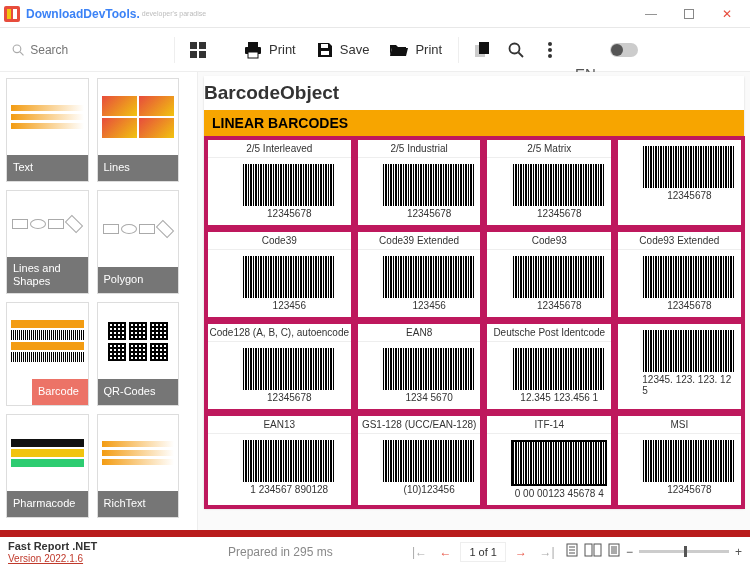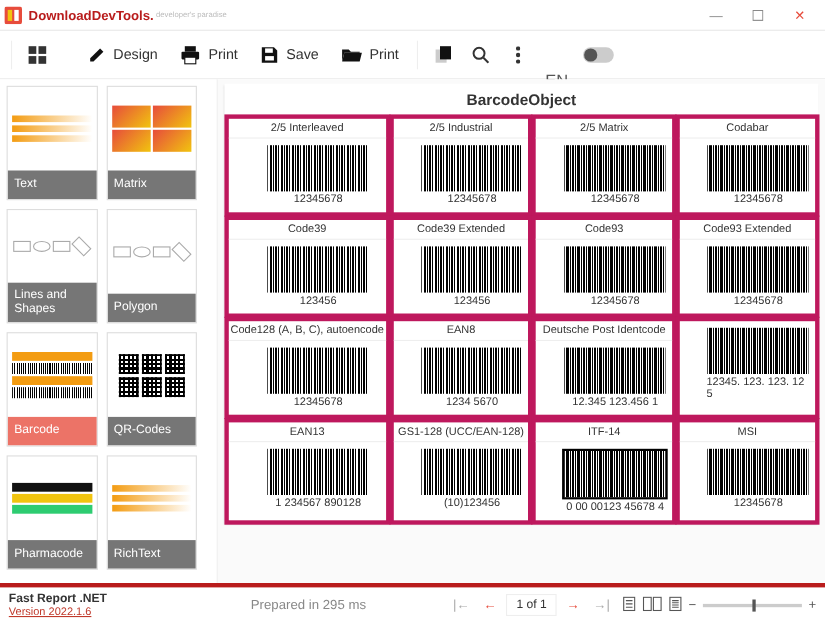--- a/index.html
+++ b/index.html
@@ -1,19 +1,19 @@
 <!DOCTYPE html>
 <html><head>
 <meta charset="utf-8">
 <style>
   * { box-sizing: border-box; margin: 0; padding: 0; }
   body { font-family: Arial, sans-serif; font-size: 12px; color: #333; background: #fff; width: 750px; height: 566px; overflow: hidden; position: relative; }
   .titlebar { display: flex; align-items: center; height: 28px; padding: 0 4px; border-bottom: 1px solid #e8e8e8; }
   .titlebar .logo { width: 16px; height: 16px; margin-right: 6px; display:flex;align-items:center;justify-content:center;}
-  .titlebar .title-main { font-weight: bold; font-size: 12px; color: #b91c1c; }
+  .titlebar .title-main { font-weight: bold; font-size: 12px; color: #3b82f6; }
   .titlebar .title-sub { font-size: 7px; color: #bbb; margin-left: 2px;}
   .titlebar .spacer { flex: 1; }
   .winbtn { width: 38px; height: 22px; display: flex; align-items: center; justify-content: center; color: #888; font-size: 12px; }
   .winbtn.close { color: #e74c3c; }
   .toolbar { display: flex; align-items: center; height: 44px; padding: 0 6px; border-bottom: 1px solid #eee; gap: 4px; }
   .search-wrap { display: flex; align-items: center; width: 160px; padding: 4px 6px; }
   .search-wrap svg { margin-right: 6px; }
   .search-input { border: none; outline: none; font-size: 12px; width: 100%; color:#999; background: transparent; }
   .tbtn { display: flex; align-items: center; padding: 4px 8px; gap: 6px; color: #333; font-size: 13px; }
   .tbtn svg { display:block; }
@@ -25,21 +25,21 @@
 
   .body { display: flex; height: 458px; }
   .sidebar { width: 212px; overflow-y: scroll; scrollbar-gutter: stable; padding: 6px; }
   .sidebar::-webkit-scrollbar { width: 12px; }
   .sidebar::-webkit-scrollbar-track { background: #f4f4f4; }
   .sidebar::-webkit-scrollbar-thumb { background: #ccc; border-radius: 3px; }
   .sgrid { display: grid; grid-template-columns: 1fr 1fr; gap: 8px; }
   .tile { position: relative; height: 104px; border: 1px solid #ddd; background: #fff; overflow: hidden; display:flex; flex-direction:column; }
   .tile .preview { flex: 1; display:flex; align-items:center; justify-content:center; font-size:7px; color:#ccc; padding: 4px; }
   .tile .label { background: rgba(80,80,80,0.78); color: #fff; padding: 5px 6px; font-size: 11px; line-height:1.2; min-height: 26px; display:flex; align-items:center;}
-  .tile.sel .label { background: rgba(231,76,60,0.78); }
+  .tile.sel .label { background: rgba(231,76,60,0.78); margin-left: 25px; }
   .previewbars { display:flex; flex-direction:column; gap:3px; width:100%; }
   .previewbars div { height:6px; background:linear-gradient(90deg,#f39c12,#fff); }
   .previewshapes { display:flex; flex-wrap:wrap; gap:2px; align-items:center; justify-content:center;}
   .previewshapes span{ width:16px; height:10px; border:1px solid #aaa;}
   .previewbarc{ display:flex; flex-direction:column; gap:2px; width:100%;}
   .previewbarc .hh{ height:8px; background:#f39c12;}
   .previewbarc .bb{ height:10px; background:repeating-linear-gradient(90deg,#000 0 1px,#fff 1px 2px);}
   .previewqr { display:grid; grid-template-columns:repeat(3,18px); gap:3px;}
   .previewqr span{ width:18px;height:18px;background:repeating-linear-gradient(0deg,#000 0 2px,#fff 2px 4px),repeating-linear-gradient(90deg,#000 0 2px,transparent 2px 4px); background-blend-mode:multiply;}
   .previewimage{ display:grid; grid-template-columns:1fr 1fr; gap:2px; width:100%;}
@@ -48,31 +48,31 @@
   .previewpharma div:nth-child(1){height:8px;background:#111;}
   .previewpharma div:nth-child(2){height:8px;background:#f1c40f;}
   .previewpharma div:nth-child(3){height:8px;background:#2ecc71;}
 
   .main { flex: 1; display: flex; flex-direction: column; border-left: 1px solid #eee;}
   .canvas-scroll { flex: 1; overflow: scroll; background: #fafafa; }
   .canvas-scroll::-webkit-scrollbar { width: 12px; height: 12px; }
   .canvas-scroll::-webkit-scrollbar-track { background: #f0f0f0; }
   .canvas-scroll::-webkit-scrollbar-thumb { background: #ccc; }
   .page { background: #fff; margin: 4px 6px 20px 6px; box-shadow: 0 1px 2px rgba(0,0,0,0.15); width: 540px; }
-  .page-title { text-align: center; font-size: 14px; font-weight: bold; padding: 6px 0; }
+  .page-title { text-align: left; font-size: 19px; font-weight: bold; padding: 6px 0; }
   .section-head { background: #f7a500; color: #000; font-weight: bold; font-size: 14px; padding: 5px 8px; }
   .bc-grid { display: grid; grid-template-columns: repeat(4, 1fr); }
   .cell { border: 4px solid #be185d; margin: -0.5px; }
   .cell-title { font-size: 10px; text-align: center; padding: 3px 2px; border-bottom: 1px solid #eee; white-space: nowrap; overflow: hidden; }
   .bc-body { display:flex; flex-direction:column; align-items:center; padding: 6px 4px; gap:2px;margin-left:20px; }
   .bars { height: 42px; width: 92px; background: repeating-linear-gradient(90deg,#000 0,#000 1px,#fff 1px,#fff 2px,#000 2px,#000 4px,#fff 4px,#fff 5px); }
   .bars.box { border: 2px solid #000; padding: 2px; width: 96px; height: 46px; box-sizing: border-box; }
   .bc-value { font-size: 10px; }
 
-  .statusbar { display: flex; align-items: center; height: 36px; border-top: 4px solid #b91c1c; padding: 0 8px; gap: 8px; }
+  .statusbar { display: flex; align-items: center; height: 36px; border-top: 7px solid #b91c1c; padding: 0 8px; gap: 8px; }
   .statusbar .left { width: 212px; font-size: 11px; display:flex; flex-direction:column; gap:1px;}
   .statusbar .left .prod { font-weight: bold; }
   .statusbar .left .ver { color: #c0392b; text-decoration: underline; font-size:10px;}
   .statusbar .mid { flex: 1; color: #888; font-size: 12px; }
   .pager { display: flex; align-items: center; gap: 4px; }
   .pager .chip { border: 1px solid #eee; padding: 3px 8px; font-size: 11px; }
   .pager .arrow { width: 22px; height: 22px; display: flex; align-items: center; justify-content: center; color:#aaa;}
   .pager .arrow.red { color:#e74c3c;}
   .zoomctrl { display:flex; align-items:center; gap:6px; color:#555;}
   .slider { width: 90px; height: 3px; background:#ccc; position:relative;}
@@ -98,37 +98,38 @@
   <div class="winbtn">—</div>
   <div class="winbtn">
       <svg width="10" height="10">
         <rect x="0.5" y="0.5" width="9" height="9" fill="none" stroke="#888"></rect>
       </svg>
     </div>
   <div class="winbtn close">✕</div>
 </div>
 
 <div class="toolbar">
+  <div class="search-wrap">
+    <svg width="14" height="14" viewBox="0 0 16 16">
+        <circle cx="6.5" cy="6.5" r="5" fill="none" stroke="#aaa" stroke-width="1.5"></circle>
+        <line x1="10.5" y1="10.5" x2="15" y2="15" stroke="#aaa" stroke-width="1.5"></line>
+      </svg>
+    <input class="search-input" placeholder="Search" style="">
+  </div>
   <div class="vdiv"></div>
   <div class="icnbtn">
     <svg width="20" height="20" viewBox="0 0 20 20">
         <rect x="2" y="2" width="7" height="7" fill="#333"></rect>
         <rect x="11" y="2" width="7" height="7" fill="#333"></rect>
         <rect x="2" y="11" width="7" height="7" fill="#333"></rect>
         <rect x="11" y="11" width="7" height="7" fill="#333"></rect>
       </svg>
   </div>
   <div style="flex:0 0 14px"></div>
   <div class="tbtn">
-    <svg width="18" height="18" viewBox="0 0 18 18">
-        <path d="M3 15 L6 15 L15 6 L12 3 L3 12 Z" fill="#111"></path>
-      </svg>
-    <span>Design</span>
-  </div>
-  <div class="tbtn">
     <svg width="20" height="18" viewBox="0 0 20 18">
         <rect x="5" y="1" width="10" height="5" fill="#111"></rect>
         <rect x="2" y="6" width="16" height="7" rx="1" fill="#111"></rect>
         <rect x="5" y="11" width="10" height="6" fill="#fff" stroke="#111"></rect>
       </svg>
     <span>Print</span>
   </div>
   <div class="tbtn">
     <svg width="18" height="18" viewBox="0 0 18 18">
         <path d="M2 2 H13 L16 5 V16 H2 Z" fill="#111"></path>
@@ -183,21 +184,21 @@
         </div>
         <div class="tile">
           <div class="preview">
             <div class="previewimage">
               <span></span>
               <span></span>
               <span></span>
               <span></span>
             </div>
           </div>
-          <div class="label">Matrix</div>
+          <div class="label">Lines</div>
         </div>
         <div class="tile">
           <div class="preview">
             <div class="previewshapes">
               <span></span>
               <span style="border-radius:50%"></span>
               <span></span>
               <span style="transform:rotate(45deg)"></span>
             </div>
           </div>
@@ -257,20 +258,21 @@
             </div>
           </div>
           <div class="label">RichText</div>
         </div>
       </div>
   </div>
   <div class="main">
     <div class="canvas-scroll">
       <div class="page">
         <div class="page-title">BarcodeObject</div>
+        <div class="section-head">LINEAR BARCODES</div>
         <div class="bc-grid" id="bcgrid">
             <div class="cell">
               <div class="cell-title">2/5 Interleaved</div>
               <div class="bc-body">
                 <div class="bars"></div>
                 <div class="bc-value">12345678</div>
               </div>
             </div>
             <div class="cell">
               <div class="cell-title">2/5 Industrial</div>
@@ -280,21 +282,20 @@
               </div>
             </div>
             <div class="cell">
               <div class="cell-title">2/5 Matrix</div>
               <div class="bc-body">
                 <div class="bars"></div>
                 <div class="bc-value">12345678</div>
               </div>
             </div>
             <div class="cell">
-              <div class="cell-title">Codabar</div>
               <div class="bc-body">
                 <div class="bars"></div>
                 <div class="bc-value">12345678</div>
               </div>
             </div>
             <div class="cell">
               <div class="cell-title">Code39</div>
               <div class="bc-body">
                 <div class="bars"></div>
                 <div class="bc-value">123456</div>

